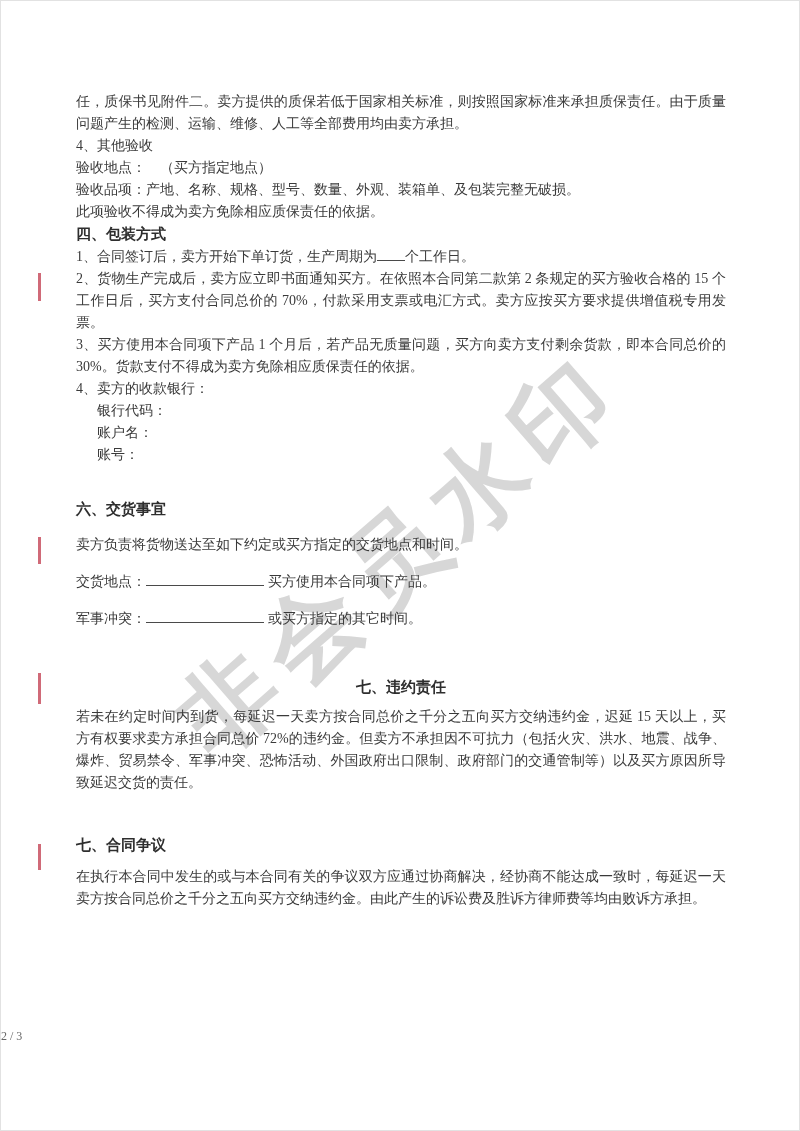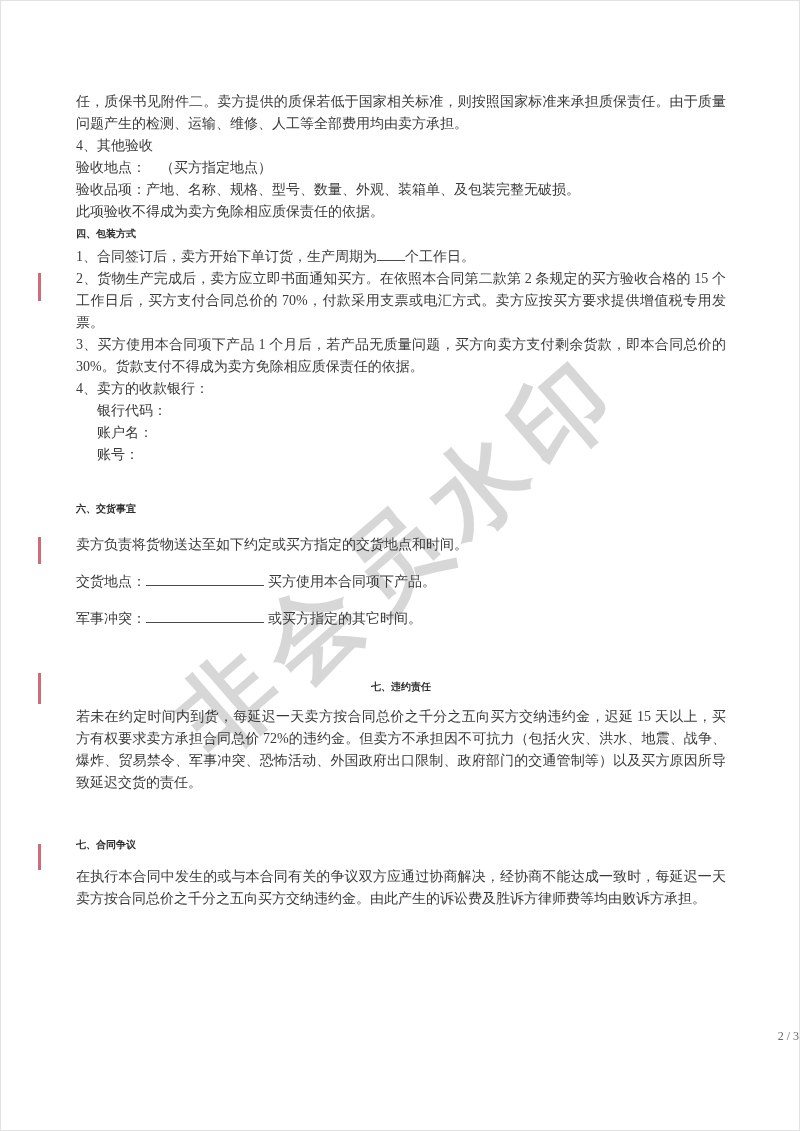--- a/index.html
+++ b/index.html
@@ -35,21 +35,21 @@
     top: 90px;
     width: 650px;
     z-index: 1;
     line-height: 22px;
   }
   .para { margin: 0; text-align: justify; }
   .line { margin: 0; }
   .heading {
     margin: 0;
     font-weight: bold;
-    font-size: 10px;
+    font-size: 15px;
     color: #2e2e2e;
   }
   .gap-sec5 { margin-top: 24px; }
   .gap-sec6 { margin-top: 32px; }
   .sec6-row { margin-top: 14px; }
   .gap-sec7a { margin-top: 46px; text-align: center; }
   .sec7a-body { margin-top: 8px; }
   .gap-sec7b { margin-top: 40px; }
   .sec7b-body { margin-top: 10px; }
   .indent { padding-left: 21px; }
@@ -77,21 +77,21 @@
   }
   .rm1 { top: 272px; height: 28px; }
   .rm2 { top: 536px; height: 27px; }
   .rm3 { top: 672px; height: 31px; }
   .rm4 { top: 843px; height: 26px; }
   .footer {
     position: absolute;
     left: 0;
     top: 1028px;
     width: 100%;
-    text-align: right;
+    text-align: left;
     font-size: 12px;
     color: #666666;
     z-index: 1;
   }
 </style>
 </head>
 <body>
 
 <div class="page">
 

